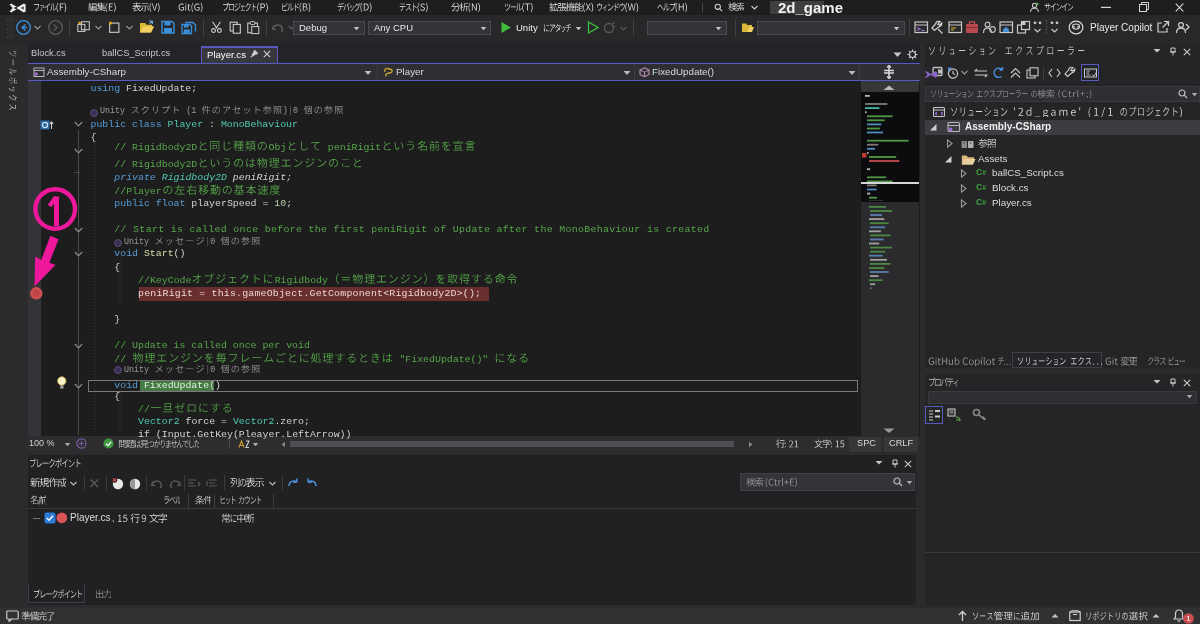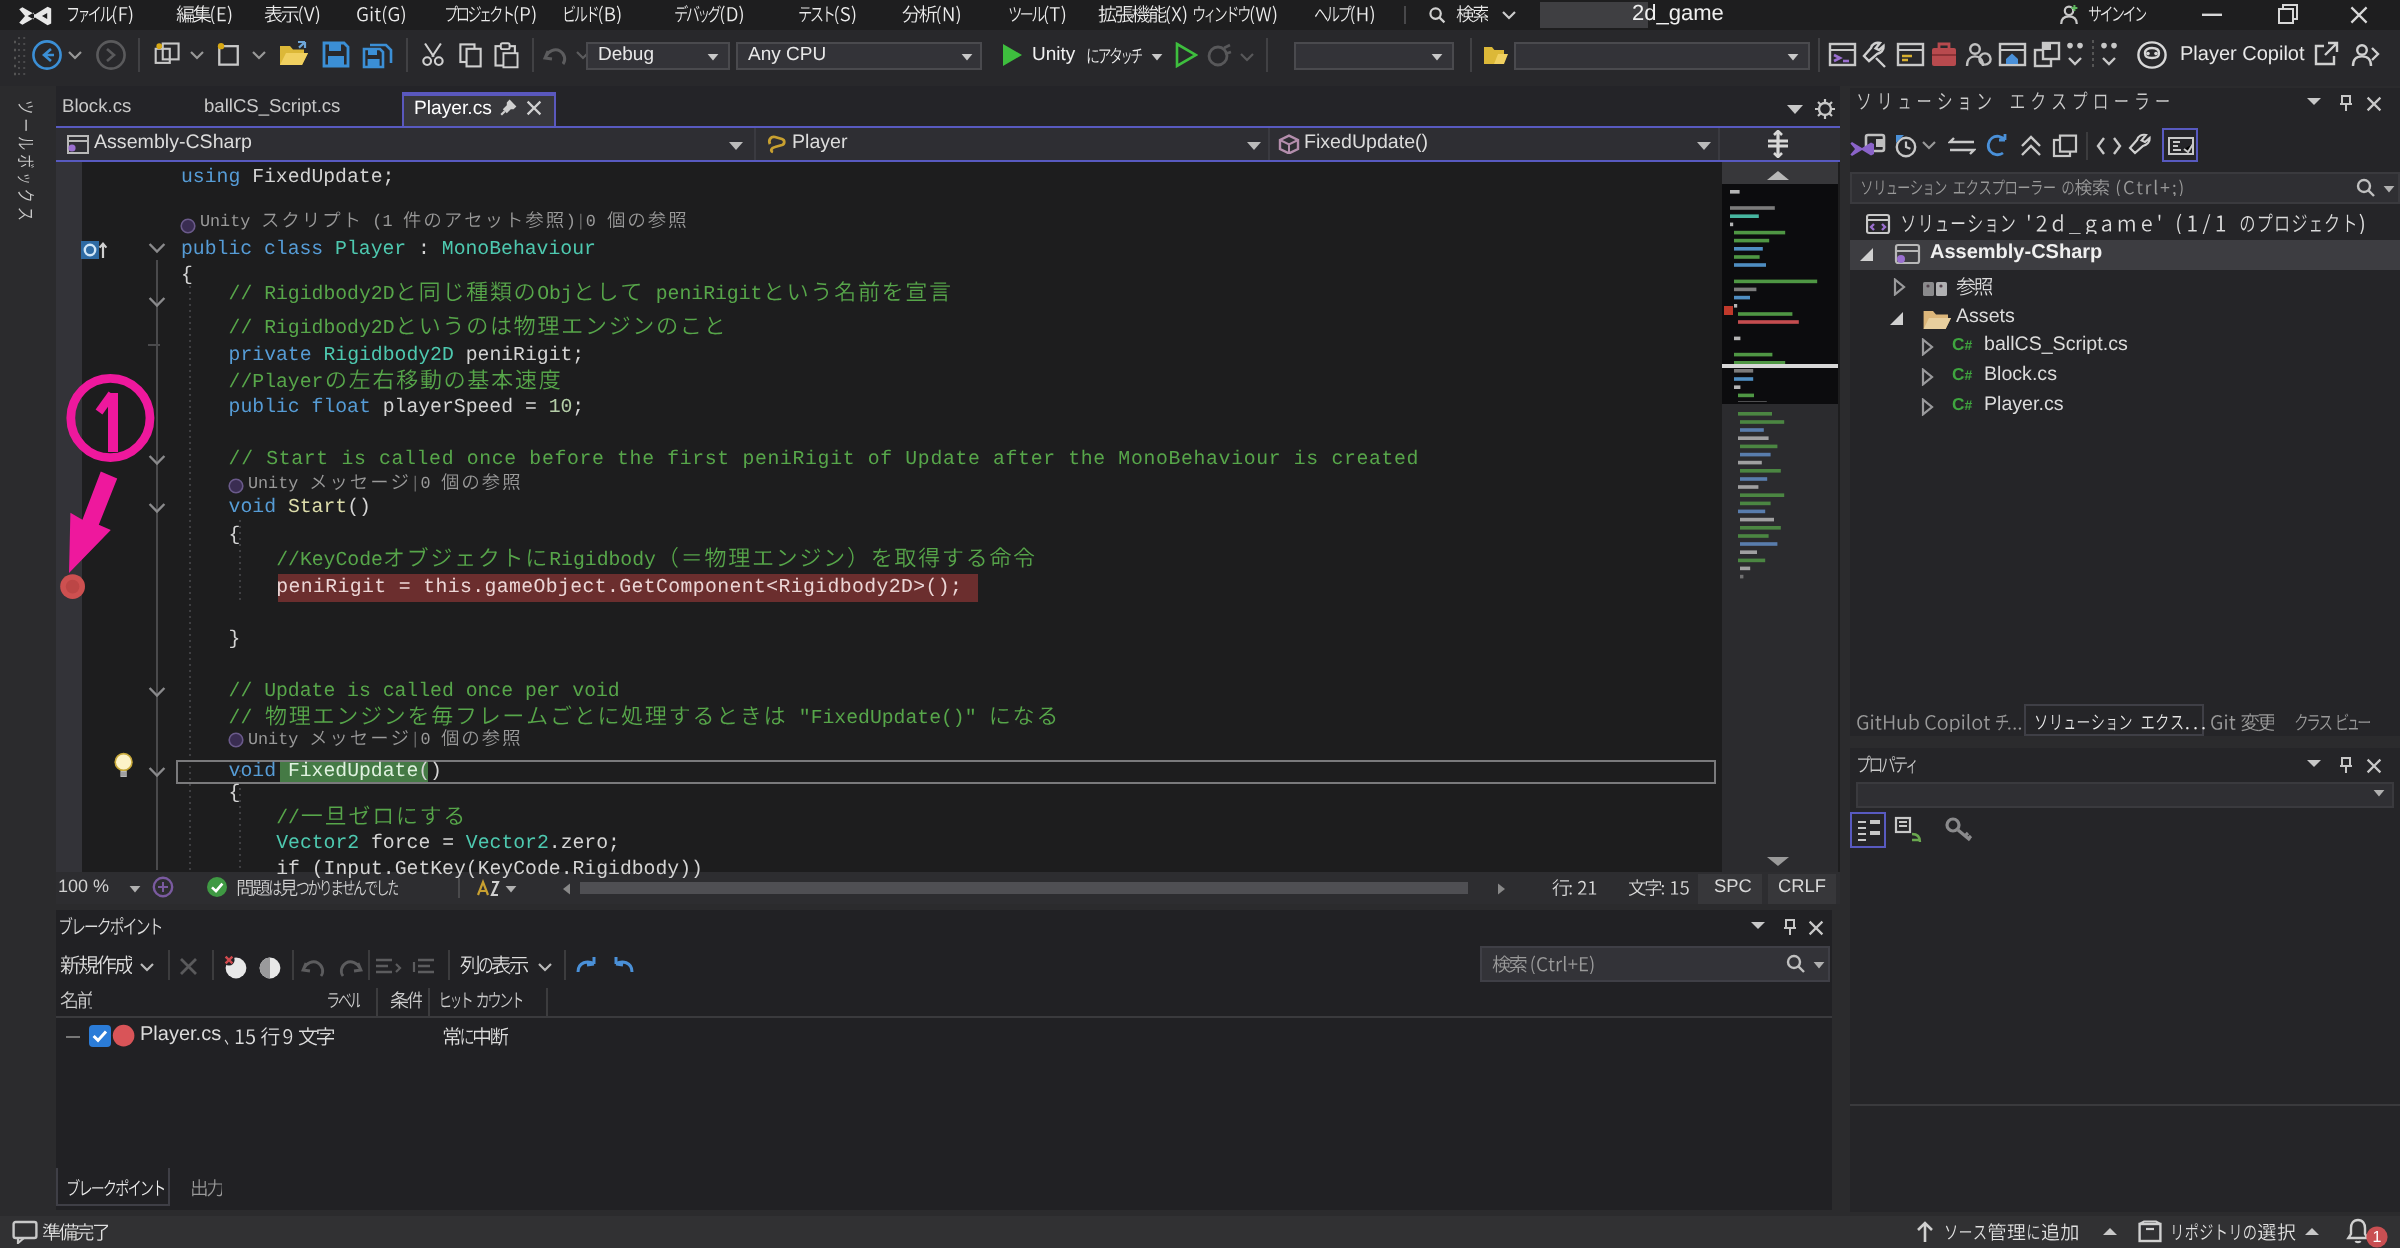--- a/index.html
+++ b/index.html
@@ -167,21 +167,21 @@
 <div class="a " style="left:728.0px;top:2.2px;">
     <svg class="jp" style="display:block;width:16.4px;height:9.7px;" viewBox="0 0 16.4 9.7" fill="#e8e8e8">
       <path transform="translate(0.0 8.4)" d="M3.8 -4.1V-1.8H5.7C5.4 -1 4.8 -0.2 3.1 0.3C3.2 0.4 3.4 0.6 3.5 0.8C5.1 0.2 5.9 -0.6 6.2 -1.4C6.7 -0.2 7.5 0.3 8.7 0.8C8.7 0.6 8.9 0.4 9 0.2C7.9 -0.1 7.1 -0.6 6.6 -1.8H8.5V-4.1H6.4V-5H7.9V-5.5C8.2 -5.3 8.5 -5.2 8.8 -5C8.8 -5.2 9 -5.4 9.1 -5.6C8.1 -6 7 -6.8 6.4 -7.8H5.8C5.3 -7 4.4 -6.1 3.5 -5.6V-5.8H2.4V-7.8H1.8V-5.8H0.5V-5.2H1.8C1.5 -3.9 0.9 -2.4 0.3 -1.6C0.4 -1.5 0.5 -1.2 0.6 -1.1C1.1 -1.7 1.5 -2.7 1.8 -3.8V0.7H2.4V-3.7C2.7 -3.3 3.1 -2.7 3.2 -2.3L3.6 -2.8C3.4 -3.1 2.7 -4.1 2.4 -4.4V-5.2L3.5 -5.2L3.6 -5C3.8 -5.1 4.1 -5.3 4.4 -5.5V-5H5.8V-4.1ZM6.1 -7.2C6.5 -6.7 7.2 -6.1 7.8 -5.6H4.5C5.2 -6.1 5.8 -6.7 6.1 -7.2ZM4.3 -3.6H5.8V-2.8C5.8 -2.6 5.8 -2.5 5.8 -2.3H4.3ZM6.4 -3.6H7.9V-2.3H6.4C6.4 -2.5 6.4 -2.6 6.4 -2.8Z"></path>
       <path transform="translate(8.2 8.4)" d="M5.9 -0.9C6.7 -0.5 7.7 0.1 8.2 0.6L8.7 0.2C8.2 -0.2 7.2 -0.9 6.4 -1.3ZM2.7 -1.3C2.2 -0.7 1.3 -0.2 0.4 0.2C0.6 0.3 0.8 0.5 0.9 0.6C1.7 0.2 2.7 -0.4 3.3 -1.1ZM0.7 -5.4V-3.7H1.3V-4.9H3.8C3.5 -4.5 3 -4.1 2.6 -3.8L2.1 -4L1.6 -3.7C2.3 -3.3 3 -2.9 3.5 -2.5L2.8 -2.1L0.6 -2.1L0.7 -1.5C1.6 -1.5 2.9 -1.5 4.3 -1.6V0.7H4.9V-1.6L7.6 -1.7C7.9 -1.5 8.1 -1.3 8.2 -1.2L8.6 -1.6C8.1 -2.1 7.1 -2.8 6.3 -3.3L5.8 -2.9C6.2 -2.7 6.6 -2.4 7 -2.2L3.7 -2.1C4.7 -2.7 5.7 -3.5 6.5 -4.1L6 -4.4C5.4 -4 4.7 -3.4 4 -2.9C3.7 -3.1 3.4 -3.3 3 -3.5C3.5 -3.9 4.1 -4.3 4.5 -4.8L4.2 -4.9H8V-3.7H8.6V-5.4H4.9V-6.4H8.6V-7H4.9V-7.8H4.3V-7H0.7V-6.4H4.3V-5.4Z"></path>
     </svg>
   </div>
 <svg class="a" style="left:751px;top:5px;" width="7" height="5" viewBox="0 0 7 5">
     <path d="M0.5 1 L3.5 4 L6.5 1" stroke="#cccccc" stroke-width="1.1" fill="none"></path>
   </svg>
 <div class="a" style="left:770px;top:1px;width:54px;height:13px;background:#3f3f42;"></div>
-<div class="a" style="left:816px;top:0.6px;font-family:'Liberation Sans',sans-serif;font-size:11px;color:#f0f0f0;font-weight:400;line-height:13.8px;">2d_game</div>
+<div class="a" style="left:778.0px;top:0.6px;font-family:'Liberation Sans',sans-serif;font-size:15px;color:#f0f0f0;font-weight:700;line-height:13.8px;">2d_game</div>
 <svg class="a" style="left:1029px;top:2px;" width="11" height="11" viewBox="0 0 11 11">
     <circle cx="5.5" cy="3.4" r="2.1" fill="none" stroke="#c8c8c8" stroke-width="1.1"></circle>
     <path d="M1.6 10 C1.6 7.2 3.2 6.2 5.5 6.2 C7.8 6.2 9.4 7.2 9.4 10" fill="none" stroke="#c8c8c8" stroke-width="1.1"></path>
     <path d="M8.2 0.5 L8.2 3.5 M6.7 2 L9.7 2" stroke="#5fb85f" stroke-width="1"></path>
   </svg>
 <div class="a " style="left:1044.0px;top:2.2px;">
     <svg class="jp" style="display:block;width:28.8px;height:9.7px;" viewBox="0 0 28.8 9.7" fill="#e8e8e8">
       <path transform="translate(0.0 8.4) scale(0.750 1)" d="M0.6 -5.3V-4.6C0.7 -4.6 1.2 -4.6 1.6 -4.6H2.6V-3.1C2.6 -2.7 2.6 -2.3 2.6 -2.3H3.3C3.3 -2.3 3.3 -2.8 3.3 -3.1V-4.6H6V-4.2C6 -1.6 5.1 -0.8 3.5 -0.1L4 0.4C6.1 -0.5 6.6 -1.8 6.6 -4.3V-4.6H7.7C8.1 -4.6 8.5 -4.6 8.6 -4.6V-5.3C8.4 -5.3 8.1 -5.3 7.7 -5.3H6.6V-6.5C6.6 -6.8 6.7 -7.1 6.7 -7.2H5.9C6 -7.1 6 -6.8 6 -6.5V-5.3H3.3V-6.5C3.3 -6.8 3.3 -7.1 3.3 -7.2H2.6C2.6 -6.9 2.6 -6.7 2.6 -6.5V-5.3H1.6C1.2 -5.3 0.7 -5.3 0.6 -5.3Z"></path>
       <path transform="translate(5.8 8.4) scale(0.750 1)" d="M0.8 -3.3 1.2 -2.7C2.5 -3.1 3.8 -3.6 4.8 -4.2V-0.7C4.8 -0.4 4.7 0.1 4.7 0.3H5.5C5.5 0.1 5.5 -0.4 5.5 -0.7V-4.6C6.4 -5.3 7.3 -6 8 -6.7L7.4 -7.2C6.8 -6.5 5.9 -5.7 4.9 -5.1C3.9 -4.4 2.4 -3.7 0.8 -3.3Z"></path>
       <path transform="translate(11.5 8.4) scale(0.750 1)" d="M2.1 -6.8 1.6 -6.3C2.3 -5.8 3.5 -4.8 3.9 -4.3L4.4 -4.9C3.9 -5.4 2.8 -6.3 2.1 -6.8ZM1.4 -0.5 1.8 0.1C3.4 -0.1 4.6 -0.7 5.5 -1.3C6.9 -2.2 7.9 -3.5 8.6 -4.6L8.2 -5.3C7.6 -4.2 6.5 -2.8 5.1 -1.9C4.2 -1.4 3 -0.8 1.4 -0.5Z"></path>
@@ -526,21 +526,21 @@
       <path transform="translate(59.8 9.9)" d="M5.9 -9.2C5.5 -7.5 4.9 -6 3.9 -5C4.1 -4.9 4.4 -4.7 4.5 -4.5C5 -5.1 5.4 -5.8 5.8 -6.7H6.8C6.3 -4.9 5.3 -3 4.1 -2C4.3 -1.9 4.6 -1.7 4.7 -1.6C5.9 -2.7 7 -4.8 7.5 -6.7H8.4C7.9 -3.8 6.7 -1.1 4.8 0.2C5 0.3 5.3 0.5 5.5 0.7C7.3 -0.8 8.5 -3.7 9.1 -6.7H9.7C9.5 -2.2 9.2 -0.5 8.8 -0.1C8.7 0 8.6 0 8.4 0C8.2 0 7.8 0 7.2 -0C7.4 0.2 7.4 0.5 7.5 0.7C7.9 0.8 8.4 0.8 8.7 0.7C9 0.7 9.3 0.6 9.5 0.3C9.9 -0.2 10.2 -1.9 10.4 -7C10.4 -7.1 10.4 -7.4 10.4 -7.4H6.1C6.3 -7.9 6.4 -8.5 6.6 -9.1ZM1.1 -8.6C1 -7.2 0.8 -5.8 0.3 -4.9C0.5 -4.8 0.8 -4.6 0.9 -4.6C1.1 -5 1.3 -5.6 1.4 -6.2H2.5V-3.7C1.7 -3.5 1 -3.2 0.4 -3.1L0.6 -2.4L2.5 -3V0.9H3.2V-3.2L4.6 -3.7L4.5 -4.3L3.2 -3.9V-6.2H4.3V-6.9H3.2V-9.2H2.5V-6.9H1.6C1.6 -7.4 1.7 -8 1.8 -8.5Z"></path>
       <path transform="translate(71.7 9.9)" d="M5.2 -6H6.9V-4.5H5.2ZM7.6 -6H9.4V-4.5H7.6ZM5.2 -8.1H6.9V-6.6H5.2ZM7.6 -8.1H9.4V-6.6H7.6ZM3.5 -0.2V0.5H10.6V-0.2H7.6V-1.8H10.3V-2.5H7.6V-3.8H10.1V-8.7H4.5V-3.8H6.9V-2.5H4.3V-1.8H6.9V-0.2ZM0.4 -1.1 0.6 -0.3C1.6 -0.6 2.8 -1 4 -1.5L3.9 -2.2L2.6 -1.7V-4.6H3.8V-5.3H2.6V-7.8H3.9V-8.5H0.5V-7.8H1.9V-5.3H0.6V-4.6H1.9V-1.5Z"></path>
       <path transform="translate(83.6 9.9)" d="M0.9 -1.4V-0.5C1.3 -0.5 1.6 -0.5 1.9 -0.5H9.2C9.4 -0.5 9.8 -0.5 10.1 -0.5V-1.4C9.8 -1.3 9.5 -1.3 9.2 -1.3H5.9V-6.5H8.6C8.9 -6.5 9.2 -6.5 9.5 -6.4V-7.3C9.2 -7.3 8.9 -7.2 8.6 -7.2H2.5C2.3 -7.2 1.9 -7.3 1.6 -7.3V-6.4C1.9 -6.5 2.3 -6.5 2.5 -6.5H5V-1.3H1.9C1.6 -1.3 1.3 -1.3 0.9 -1.4Z"></path>
       <path transform="translate(95.5 9.9)" d="M2.5 -8 1.9 -7.4C2.7 -6.9 4.1 -5.7 4.7 -5.1L5.3 -5.7C4.7 -6.3 3.3 -7.5 2.5 -8ZM1.6 -0.6 2.1 0.2C4 -0.2 5.4 -0.9 6.5 -1.6C8.1 -2.6 9.4 -4.1 10.1 -5.4L9.6 -6.3C9 -4.9 7.7 -3.3 6 -2.3C5 -1.6 3.6 -0.9 1.6 -0.6Z"></path>
       <path transform="translate(107.4 9.9)" d="M7.9 -8.2 7.3 -7.9C7.7 -7.4 8 -6.8 8.3 -6.2L8.9 -6.5C8.6 -7 8.1 -7.8 7.9 -8.2ZM9.3 -8.7 8.7 -8.4C9.1 -8 9.5 -7.3 9.8 -6.7L10.3 -7C10.1 -7.5 9.6 -8.3 9.3 -8.7ZM3.2 -8.3 2.7 -7.7C3.4 -7.3 4.6 -6.5 5.1 -6.1L5.5 -6.8C5.1 -7.1 3.8 -8 3.2 -8.3ZM1.6 -0.5 2 0.4C3.1 0.1 4.6 -0.4 5.7 -1C7.4 -2 8.9 -3.5 9.9 -4.9L9.4 -5.7C8.5 -4.2 7.1 -2.8 5.3 -1.7C4.2 -1.1 2.8 -0.7 1.6 -0.5ZM1.5 -5.9 1.1 -5.2C1.7 -4.9 2.9 -4.1 3.5 -3.7L3.9 -4.4C3.5 -4.7 2.1 -5.5 1.5 -5.9Z"></path>
       <path transform="translate(119.2 9.9)" d="M2.5 -8 1.9 -7.4C2.7 -6.9 4.1 -5.7 4.7 -5.1L5.3 -5.7C4.7 -6.3 3.3 -7.5 2.5 -8ZM1.6 -0.6 2.1 0.2C4 -0.2 5.4 -0.9 6.5 -1.6C8.1 -2.6 9.4 -4.1 10.1 -5.4L9.6 -6.3C9 -4.9 7.7 -3.3 6 -2.3C5 -1.6 3.6 -0.9 1.6 -0.6Z"></path>
       <path transform="translate(131.1 9.9)" d="M5.3 -7.1C5.2 -6.1 5 -5 4.7 -4.1C4.1 -2.2 3.5 -1.4 3 -1.4C2.4 -1.4 1.8 -2 1.8 -3.5C1.8 -5 3.1 -6.9 5.3 -7.1ZM6.1 -7.1C8.1 -7 9.2 -5.6 9.2 -3.9C9.2 -1.9 7.7 -0.9 6.3 -0.5C6.1 -0.5 5.7 -0.5 5.4 -0.4L5.8 0.3C8.4 -0 10 -1.5 10 -3.8C10 -6 8.3 -7.8 5.8 -7.8C3.1 -7.8 1 -5.8 1 -3.4C1 -1.6 2 -0.5 2.9 -0.5C3.9 -0.5 4.8 -1.6 5.4 -3.9C5.8 -4.9 6 -6.1 6.1 -7.1Z"></path>
       <path transform="translate(143.0 9.9)" d="M2.6 -7.7V-6.9C3.5 -6.8 4.4 -6.8 5.5 -6.8C6.5 -6.8 7.7 -6.8 8.4 -6.9V-7.7C7.6 -7.6 6.6 -7.5 5.5 -7.5C4.4 -7.5 3.4 -7.6 2.6 -7.7ZM3 -3.3 2.2 -3.4C2.1 -2.9 1.9 -2.4 1.9 -1.8C1.9 -0.5 3.3 0.2 5.4 0.2C7 0.2 8.4 0.1 9.2 -0.1L9.2 -1C8.4 -0.7 6.9 -0.5 5.4 -0.5C3.6 -0.5 2.7 -1.1 2.7 -2C2.7 -2.4 2.8 -2.8 3 -3.3Z"></path>
       <path transform="translate(154.9 9.9)" d="M3.3 -8.5 2.6 -8.2C3.1 -7 3.7 -5.7 4.2 -4.8C3 -4 2.3 -3.1 2.3 -1.9C2.3 -0.3 3.7 0.3 5.8 0.3C7.1 0.3 8.4 0.1 9.2 0L9.2 -0.9C8.4 -0.6 6.9 -0.5 5.7 -0.5C3.9 -0.5 3.1 -1.1 3.1 -2C3.1 -2.9 3.7 -3.6 4.7 -4.3C5.8 -5 7.4 -5.8 8.1 -6.1C8.4 -6.3 8.7 -6.4 8.9 -6.6L8.5 -7.3C8.3 -7.1 8 -7 7.7 -6.8C7.1 -6.4 5.9 -5.9 4.8 -5.2C4.3 -6.1 3.8 -7.3 3.3 -8.5Z"></path>
     </svg></div>
-<div class="a code " style="left:114.3px;top:170.5px;"><span style="color:#569CD6">private </span><span style="color:#4EC9B0">Rigidbody2D </span><span style="color:#d4d4d4">peniRigit;</span></div>
+<div class="a code " style="left:114.3px;top:170.5px;font-style:italic;"><span style="color:#569CD6">private </span><span style="color:#4EC9B0">Rigidbody2D </span><span style="color:#d4d4d4">peniRigit;</span></div>
 <div class="a code " style="left:114.3px;top:183.5px;"><span style="color:#57A64A">//Player</span><svg class="jp" style="vertical-align:-1.8px;width:118.8px;height:11.4px;" viewBox="0 0 118.8 11.4" fill="#57A64A">
       <path transform="translate(0.4 9.9)" d="M5.3 -7.1C5.2 -6.1 5 -5 4.7 -4.1C4.1 -2.2 3.5 -1.4 3 -1.4C2.4 -1.4 1.8 -2 1.8 -3.5C1.8 -5 3.1 -6.9 5.3 -7.1ZM6.1 -7.1C8.1 -7 9.2 -5.6 9.2 -3.9C9.2 -1.9 7.7 -0.9 6.3 -0.5C6.1 -0.5 5.7 -0.5 5.4 -0.4L5.8 0.3C8.4 -0 10 -1.5 10 -3.8C10 -6 8.3 -7.8 5.8 -7.8C3.1 -7.8 1 -5.8 1 -3.4C1 -1.6 2 -0.5 2.9 -0.5C3.9 -0.5 4.8 -1.6 5.4 -3.9C5.8 -4.9 6 -6.1 6.1 -7.1Z"></path>
       <path transform="translate(12.3 9.9)" d="M4.1 -9.2C4 -8.6 3.9 -7.9 3.7 -7.2H0.8V-6.5H3.6C3 -4.2 2 -1.9 0.3 -0.4C0.5 -0.3 0.7 0 0.8 0.2C2.6 -1.5 3.7 -3.9 4.3 -6.5H10.2V-7.2H4.5C4.6 -7.8 4.8 -8.5 4.9 -9.1ZM2.5 -0.2V0.5H10.4V-0.2H6.9V-3.6H9.9V-4.3H3.7V-3.6H6.2V-0.2Z"></path>
       <path transform="translate(24.2 9.9)" d="M4.6 -9.2C4.4 -8.5 4.2 -7.8 4 -7.1H0.7V-6.4H3.8C3 -4.6 2 -3 0.4 -1.9C0.5 -1.8 0.7 -1.5 0.9 -1.3C1.7 -1.9 2.4 -2.6 3 -3.4V0.9H3.7V0.3H8.7V0.8H9.5V-4.2H3.5C3.9 -4.9 4.3 -5.7 4.6 -6.4H10.3V-7.1H4.8C5 -7.8 5.2 -8.4 5.4 -9.1ZM3.7 -0.5V-3.5H8.7V-0.5Z"></path>
       <path transform="translate(36.1 9.9)" d="M6.7 -7.6H9C8.7 -7 8.3 -6.5 7.7 -6C7.4 -6.4 6.8 -6.9 6.2 -7.2C6.4 -7.3 6.6 -7.5 6.7 -7.6ZM7.1 -9.2C6.6 -8.4 5.7 -7.4 4.3 -6.7C4.4 -6.6 4.7 -6.3 4.8 -6.2C5.1 -6.4 5.5 -6.6 5.8 -6.8C6.3 -6.5 6.9 -6 7.2 -5.7C6.4 -5.1 5.4 -4.7 4.5 -4.4C4.6 -4.3 4.8 -4 4.8 -3.8C7 -4.5 9.1 -5.8 10 -8.1L9.5 -8.3L9.4 -8.3H7.3C7.5 -8.5 7.7 -8.8 7.8 -9.1ZM7.2 -3.4H9.6C9.3 -2.7 8.8 -2.1 8.2 -1.6C7.8 -2 7.1 -2.5 6.5 -2.8C6.8 -3 7 -3.2 7.2 -3.4ZM7.7 -5.1C7.2 -4.1 6 -3 4.4 -2.3C4.5 -2.1 4.8 -1.9 4.9 -1.7C5.3 -1.9 5.7 -2.2 6 -2.4C6.6 -2 7.2 -1.6 7.7 -1.1C6.7 -0.5 5.5 -0 4.2 0.2C4.4 0.4 4.5 0.7 4.6 0.9C7.2 0.3 9.6 -1.1 10.6 -3.9L10.1 -4.1L10 -4H7.8C8.1 -4.4 8.3 -4.7 8.4 -5ZM4 -9.1C3.2 -8.7 1.7 -8.4 0.5 -8.2C0.6 -8 0.7 -7.8 0.7 -7.6C1.3 -7.7 1.8 -7.8 2.4 -7.9V-6.1H0.5V-5.4H2.3C1.8 -4.1 1.1 -2.7 0.3 -1.9C0.5 -1.7 0.6 -1.4 0.7 -1.2C1.3 -1.9 1.9 -3 2.4 -4.2V0.8H3.1V-4C3.5 -3.5 4 -2.9 4.2 -2.6L4.6 -3.1C4.4 -3.4 3.4 -4.4 3.1 -4.7V-5.4H4.5V-6.1H3.1V-8.1C3.6 -8.2 4.1 -8.3 4.5 -8.5Z"></path>
       <path transform="translate(48.0 9.9)" d="M7.2 -9.1C7.2 -8.2 7.2 -7.4 7.2 -6.6H5.9V-6H7.2C7.1 -3.8 6.8 -2 5.8 -0.7V-0.7L3.6 -0.5V-1.4H5.8V-2H3.6V-2.7H5.8V-6H3.6V-6.8H6V-7.3H3.6V-8.2C4.4 -8.3 5.2 -8.4 5.8 -8.5L5.4 -9.1C4.3 -8.8 2.2 -8.6 0.6 -8.6C0.7 -8.4 0.8 -8.2 0.8 -8C1.5 -8 2.2 -8.1 2.9 -8.1V-7.3H0.5V-6.8H2.9V-6H0.8V-2.7H2.9V-2H0.8V-1.4H2.9V-0.4L0.5 -0.2L0.6 0.5C1.8 0.3 3.6 0.1 5.3 -0.1C5.1 0.1 4.9 0.2 4.7 0.4C4.9 0.5 5.2 0.7 5.3 0.9C7.3 -0.5 7.8 -3 7.9 -6H9.6C9.5 -1.8 9.3 -0.4 9.1 -0C9 0.1 8.9 0.1 8.7 0.1C8.5 0.1 8 0.1 7.4 0.1C7.5 0.3 7.6 0.6 7.6 0.8C8.1 0.8 8.7 0.8 9 0.8C9.3 0.8 9.5 0.7 9.7 0.4C10.1 -0.1 10.2 -1.6 10.3 -6.2C10.3 -6.3 10.3 -6.6 10.3 -6.6H7.9C8 -7.4 8 -8.2 8 -9.1ZM1.4 -4.1H2.9V-3.3H1.4ZM3.6 -4.1H5.1V-3.3H3.6ZM1.4 -5.5H2.9V-4.6H1.4ZM3.6 -5.5H5.1V-4.6H3.6Z"></path>
       <path transform="translate(59.8 9.9)" d="M5.3 -7.1C5.2 -6.1 5 -5 4.7 -4.1C4.1 -2.2 3.5 -1.4 3 -1.4C2.4 -1.4 1.8 -2 1.8 -3.5C1.8 -5 3.1 -6.9 5.3 -7.1ZM6.1 -7.1C8.1 -7 9.2 -5.6 9.2 -3.9C9.2 -1.9 7.7 -0.9 6.3 -0.5C6.1 -0.5 5.7 -0.5 5.4 -0.4L5.8 0.3C8.4 -0 10 -1.5 10 -3.8C10 -6 8.3 -7.8 5.8 -7.8C3.1 -7.8 1 -5.8 1 -3.4C1 -1.6 2 -0.5 2.9 -0.5C3.9 -0.5 4.8 -1.6 5.4 -3.9C5.8 -4.9 6 -6.1 6.1 -7.1Z"></path>
       <path transform="translate(71.7 9.9)" d="M7.6 -9.2V-8.1H3.5V-9.2H2.7V-8.1H1V-7.5H2.7V-3.9H0.5V-3.3H3C2.3 -2.5 1.3 -1.7 0.4 -1.4C0.6 -1.2 0.8 -1 0.9 -0.8C2 -1.3 3.1 -2.2 3.8 -3.3H7.3C8 -2.3 9.1 -1.4 10.1 -0.9C10.2 -1.1 10.5 -1.4 10.6 -1.5C9.7 -1.8 8.7 -2.5 8.1 -3.3H10.5V-3.9H8.3V-7.5H10V-8.1H8.3V-9.2ZM3.5 -7.5H7.6V-6.7H3.5ZM5.1 -2.9V-1.9H2.8V-1.3H5.1V-0.1H1.4V0.6H9.7V-0.1H5.9V-1.3H8.2V-1.9H5.9V-2.9ZM3.5 -6.1H7.6V-5.3H3.5ZM3.5 -4.8H7.6V-3.9H3.5Z"></path>
       <path transform="translate(83.6 9.9)" d="M5.1 -9.2V-6.9H0.7V-6.1H4.6C3.7 -4.2 2.1 -2.4 0.4 -1.5C0.5 -1.4 0.8 -1.1 0.9 -0.9C2.5 -1.8 4.1 -3.6 5.1 -5.5V-2H2.9V-1.2H5.1V0.9H5.9V-1.2H8V-2H5.9V-5.5C6.9 -3.6 8.4 -1.8 10.1 -0.9C10.2 -1.1 10.5 -1.4 10.7 -1.6C8.9 -2.4 7.3 -4.2 6.3 -6.1H10.3V-6.9H5.9V-9.2Z"></path>
       <path transform="translate(95.5 9.9)" d="M0.7 -8.5C1.4 -8 2.2 -7.3 2.6 -6.7L3.2 -7.2C2.8 -7.8 2 -8.5 1.2 -9ZM2.8 -4.9H0.5V-4.2H2.1V-1.3C1.6 -0.8 0.9 -0.3 0.4 0L0.8 0.8C1.4 0.3 2 -0.2 2.5 -0.7C3.2 0.2 4.2 0.6 5.7 0.6C6.9 0.7 9.2 0.7 10.3 0.6C10.4 0.4 10.5 0 10.6 -0.1C9.3 -0.1 6.9 -0 5.7 -0.1C4.4 -0.1 3.4 -0.5 2.8 -1.3ZM4.7 -5.8H6.5V-4.3H4.7ZM7.2 -5.8H9.2V-4.3H7.2ZM6.5 -9.2V-8H3.5V-7.4H6.5V-6.4H4V-3.7H6.1C5.4 -2.8 4.3 -1.9 3.3 -1.4C3.5 -1.3 3.7 -1 3.8 -0.8C4.8 -1.4 5.8 -2.3 6.5 -3.3V-0.5H7.2V-3.3C7.9 -2.3 9 -1.4 9.9 -0.9C10 -1.1 10.3 -1.3 10.4 -1.5C9.4 -1.9 8.3 -2.8 7.6 -3.7H9.9V-6.4H7.2V-7.4H10.4V-8H7.2V-9.2Z"></path>
@@ -645,21 +645,21 @@
 <div class="a code " style="left:138.1px;top:402.0px;"><span style="color:#57A64A">//</span><svg class="jp" style="vertical-align:-1.8px;width:83.2px;height:11.4px;" viewBox="0 0 83.2 11.4" fill="#57A64A">
       <path transform="translate(0.4 9.9)" d="M0.5 -4.7V-3.9H10.5V-4.7Z"></path>
       <path transform="translate(12.3 9.9)" d="M0.7 -0.4V0.4H10.3V-0.4ZM3 -4.9H8V-2.7H3ZM3 -7.9H8V-5.7H3ZM2.3 -8.6V-2H8.8V-8.6Z"></path>
       <path transform="translate(24.2 9.9)" d="M8.4 -8.7 7.8 -8.5C8.1 -8.1 8.5 -7.4 8.7 -7L9.3 -7.2C9 -7.7 8.6 -8.3 8.4 -8.7ZM9.5 -9.1 9 -8.9C9.3 -8.5 9.7 -7.9 9.9 -7.4L10.5 -7.6C10.3 -8.1 9.8 -8.7 9.5 -9.1ZM9.6 -6.1 9 -6.6C8.9 -6.5 8.7 -6.5 8.4 -6.4C8 -6.3 6 -5.9 4.1 -5.5V-7.3C4.1 -7.6 4.1 -8 4.1 -8.3H3.2C3.3 -8 3.3 -7.6 3.3 -7.3V-5.4C2.1 -5.1 1 -5 0.5 -4.9L0.7 -4.1L3.3 -4.6V-1.2C3.3 -0.2 3.7 0.4 5.6 0.4C7 0.4 8.1 0.3 9.1 0.1L9.1 -0.7C8 -0.5 7 -0.4 5.7 -0.4C4.4 -0.4 4.1 -0.6 4.1 -1.4V-4.8L8.4 -5.6C8 -5 7.2 -3.7 6.4 -2.9L7.1 -2.5C8 -3.5 8.8 -4.8 9.3 -5.7C9.4 -5.9 9.5 -6 9.6 -6.1Z"></path>
       <path transform="translate(36.1 9.9)" d="M1.6 -7.5C1.7 -7.2 1.7 -6.9 1.7 -6.7C1.7 -6.3 1.7 -1.7 1.7 -1.2C1.7 -0.9 1.6 -0.1 1.6 0.1H2.5L2.5 -0.6H8.6L8.6 0.1H9.4C9.4 -0.1 9.4 -0.9 9.4 -1.2C9.4 -1.6 9.4 -6.2 9.4 -6.7C9.4 -6.9 9.4 -7.2 9.4 -7.5C9.1 -7.5 8.7 -7.5 8.5 -7.5C8 -7.5 3.1 -7.5 2.6 -7.5C2.3 -7.5 2.1 -7.5 1.6 -7.5ZM2.5 -1.3V-6.7H8.6V-1.3Z"></path>
       <path transform="translate(48.0 9.9)" d="M5 -7.4 5 -6.6C6.2 -6.5 8.4 -6.5 9.5 -6.6V-7.4C8.4 -7.2 6.2 -7.2 5 -7.4ZM5.4 -2.9 4.7 -3C4.6 -2.5 4.5 -2.1 4.5 -1.7C4.5 -0.7 5.3 -0.1 7.1 -0.1C8.2 -0.1 9.2 -0.2 9.9 -0.4L9.8 -1.2C9 -1 8.1 -0.9 7.1 -0.9C5.6 -0.9 5.2 -1.4 5.2 -1.9C5.2 -2.2 5.3 -2.5 5.4 -2.9ZM2.9 -8.2 2 -8.3C2 -8.1 1.9 -7.8 1.9 -7.6C1.8 -6.7 1.4 -4.8 1.4 -3.2C1.4 -1.7 1.6 -0.4 1.8 0.4L2.5 0.3C2.5 0.2 2.5 0 2.5 -0.1C2.5 -0.2 2.5 -0.4 2.5 -0.6C2.6 -1.1 3 -2.2 3.3 -3L2.9 -3.3C2.7 -2.8 2.4 -2.1 2.2 -1.6C2.2 -2.2 2.1 -2.7 2.1 -3.3C2.1 -4.6 2.5 -6.5 2.7 -7.6C2.7 -7.8 2.8 -8.1 2.9 -8.2Z"></path>
       <path transform="translate(59.8 9.9)" d="M6.3 -4.1C6.4 -3 6 -2.5 5.3 -2.5C4.6 -2.5 4.1 -2.9 4.1 -3.6C4.1 -4.4 4.7 -4.9 5.3 -4.9C5.7 -4.9 6.1 -4.6 6.3 -4.1ZM1.1 -7.1 1.1 -6.4C2.5 -6.5 4.4 -6.5 6 -6.6L6.1 -5.4C5.8 -5.5 5.6 -5.5 5.3 -5.5C4.2 -5.5 3.4 -4.7 3.4 -3.6C3.4 -2.5 4.2 -1.8 5.2 -1.8C5.6 -1.8 5.9 -1.9 6.2 -2.2C5.8 -1.1 4.8 -0.5 3.2 -0.1L3.9 0.5C6.4 -0.2 7.1 -1.8 7.1 -3.3C7.1 -3.9 7 -4.3 6.8 -4.7L6.8 -6.6H7C8.6 -6.6 9.6 -6.5 10.2 -6.5V-7.2C9.7 -7.2 8.4 -7.2 7 -7.2H6.8L6.8 -8C6.8 -8.2 6.8 -8.6 6.8 -8.7H6C6 -8.6 6 -8.3 6 -8L6 -7.2C4.4 -7.2 2.3 -7.1 1.1 -7.1Z"></path>
       <path transform="translate(71.7 9.9)" d="M6.4 -0.3C6.2 -0.3 5.8 -0.2 5.5 -0.2C4.6 -0.2 4 -0.6 4 -1.1C4 -1.5 4.4 -1.9 4.9 -1.9C5.8 -1.9 6.3 -1.2 6.4 -0.3ZM2.7 -8.1 2.7 -7.2C2.9 -7.3 3.1 -7.3 3.4 -7.3C4 -7.3 6.3 -7.4 6.9 -7.5C6.3 -7 4.9 -5.8 4.3 -5.3C3.6 -4.7 2.2 -3.5 1.3 -2.8L1.8 -2.2C3.3 -3.6 4.2 -4.4 6.1 -4.4C7.6 -4.4 8.6 -3.5 8.6 -2.4C8.6 -1.5 8.1 -0.8 7.1 -0.5C7 -1.5 6.3 -2.5 4.9 -2.5C3.9 -2.5 3.3 -1.8 3.3 -1.1C3.3 -0.2 4.1 0.5 5.6 0.5C7.9 0.5 9.4 -0.7 9.4 -2.4C9.4 -3.9 8.1 -5 6.3 -5C5.7 -5 5.2 -4.9 4.7 -4.7C5.5 -5.5 7.1 -6.8 7.6 -7.2C7.8 -7.4 8 -7.5 8.2 -7.7L7.8 -8.2C7.6 -8.2 7.5 -8.2 7.2 -8.2C6.6 -8.1 4 -8 3.4 -8C3.2 -8 2.9 -8 2.7 -8.1Z"></path>
     </svg></div>
 <div class="a code " style="left:138.1px;top:415.0px;"><span style="color:#4EC9B0">Vector2</span><span style="color:#d4d4d4"> force</span><span style="color:#d4d4d4"> = </span><span style="color:#4EC9B0">Vector2</span><span style="color:#d4d4d4">.zero;</span></div>
-<div class="a code " style="left:138.1px;top:427.5px;"><span style="color:#d4d4d4">if (Input.GetKey(KeyCode.Rigidbody))</span></div>
+<div class="a code " style="left:138.1px;top:427.5px;"><span style="color:#d4d4d4">if (Input.GetKey(Pleayer.LeftArrow))</span></div>
 <svg class="a" style="left:40px;top:120px;" width="14" height="10" viewBox="0 0 14 10">
     <rect x="0.5" y="0.5" width="9" height="9" fill="#2d6aa3"></rect>
     <circle cx="5" cy="5" r="2.6" fill="none" stroke="#cfe6f7" stroke-width="1.2"></circle>
     <path d="M11.5 9 L11.5 2 M9.8 3.8 L11.5 1.8 L13.2 3.8" stroke="#d0d0d0" stroke-width="1.1" fill="none"></path>
   </svg>
 <svg class="a" style="left:74px;top:121px;" width="9" height="7" viewBox="0 0 9 7">
     <path d="M0.8 1 L4.5 4.8 L8.2 1" stroke="#8a8a8c" stroke-width="1.2" fill="none"></path>
   </svg>
 <svg class="a" style="left:74px;top:147.5px;" width="9" height="7" viewBox="0 0 9 7">
     <path d="M0.8 1 L4.5 4.8 L8.2 1" stroke="#8a8a8c" stroke-width="1.2" fill="none"></path>

